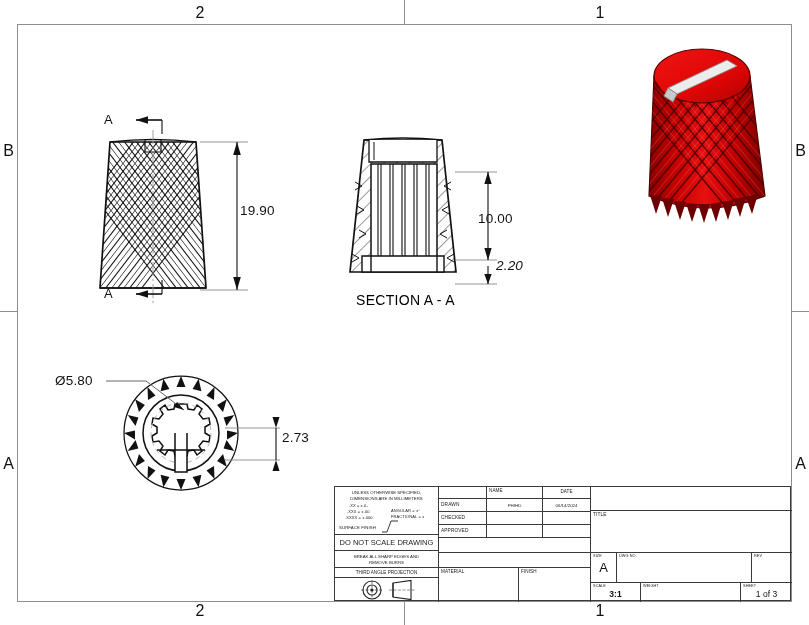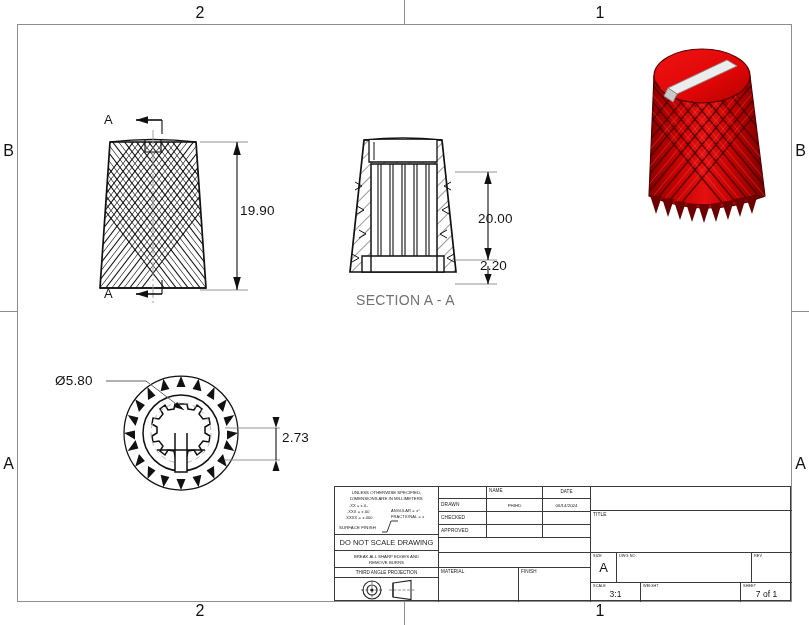--- a/index.html
+++ b/index.html
@@ -11,21 +11,21 @@
   .frame{position:absolute;left:17px;top:24px;width:775px;height:578px;
          border:1.4px solid #8e8e8e;box-sizing:border-box;}
   .zone-lbl{position:absolute;font-size:16px;color:#111;text-align:center;}
   .tick{position:absolute;background:#8e8e8e;}
 
   
   .view{position:absolute;}
   svg{display:block;overflow:visible;}
 
   .dimtxt{position:absolute;font-size:13.5px;color:#111;letter-spacing:.2px;white-space:nowrap;}
-  .seclbl{position:absolute;font-size:14px;color:#737373;white-space:nowrap;letter-spacing:.3px;}
+  .seclbl{position:absolute;font-size:14px;color:#000000;white-space:nowrap;letter-spacing:.3px;}
   .arrlbl{position:absolute;font-size:13px;color:#111;}
 
   
   .tb{position:absolute;left:334px;top:486px;width:457px;height:115px;
       box-sizing:border-box;border:1.1px solid #3a3a3a;background:#fff;}
   .tb div{box-sizing:border-box;position:absolute;border-color:#3a3a3a;}
   .cell{position:absolute;box-sizing:border-box;border-right:1px solid #3a3a3a;
         border-bottom:1px solid #3a3a3a;}
   .cap{position:absolute;left:2px;top:1px;font-size:3.6px;letter-spacing:.1px;
        color:#222;text-transform:uppercase;line-height:1.15;}
@@ -215,22 +215,22 @@
       <path d="M0,6 L42,6" stroke="#888" stroke-width="0.9" fill="none"></path>
       <path d="M0,94 L42,94" stroke="#888" stroke-width="0.9" fill="none"></path>
       <path d="M0,118 L42,118" stroke="#888" stroke-width="0.9" fill="none"></path>
       <path d="M33,6 L33,94" stroke="#111" stroke-width="1.1" fill="none"></path>
       <path d="M33,6 L29.3,18 L36.7,18 Z" fill="#111"></path>
       <path d="M33,94 L29.3,82 L36.7,82 Z" fill="#111"></path>
       <path d="M33,100 L33,118" stroke="#111" stroke-width="1.1" fill="none"></path>
       <path d="M33,118 L29.3,108 L36.7,108 Z" fill="#111"></path>
     </svg>
   </div>
-  <div class="dimtxt" style="left:478px;top:211px;">20.00</div>
-  <div class="dimtxt" style="left:480px;top:258px;">2.20</div>
+  <div class="dimtxt" style="left:478px;top:211px;">10.00</div>
+  <div class="dimtxt" style="left:496px;top:258px;font-style:italic;">2.20</div>
 
   <div class="view" style="left:115px;top:368px;">
     <svg width="132" height="130" viewBox="0 0 132 130">
 
       <g fill="none" stroke="#111" stroke-width="1.25">
         <circle cx="66" cy="65" r="57"></circle>
       </g>
       <g fill="#111">
         <path d="M66,8 L61.5,19 L70.5,19 Z"></path>
         <path d="M83.6,10.8 L77.6,21 L86.4,23.2 Z"></path>
@@ -482,25 +482,25 @@
       <div class="cap" style="font-size:3.8px;">DWG NO.</div>
       <div class="ctr" style="top:12px;font-size:7px;"></div>
     </div>
     <div class="cell" style="left:417px;top:66px;width:40px;height:30px;border-right:none;">
       <div class="cap" style="font-size:3.8px;">REV</div>
       <div class="ctr" style="top:12px;font-size:7px;"></div>
     </div>
 
     <div class="cell" style="left:256px;top:96px;width:50px;height:19px;border-bottom:none;">
       <div class="cap" style="font-size:3.8px;">SCALE</div>
-      <div class="ctr mid" style="top:6px;">3:1</div>
+      <div class="ctr mid" style="top:6px;font-weight:bold;">3:1</div>
     </div>
     <div class="cell" style="left:306px;top:96px;width:100px;height:19px;border-bottom:none;">
       <div class="cap" style="font-size:3.8px;">WEIGHT</div>
       <div class="ctr mid" style="top:6px;"></div>
     </div>
     <div class="cell" style="left:406px;top:96px;width:51px;height:19px;border-bottom:none;border-right:none;">
       <div class="cap" style="font-size:3.8px;">SHEET</div>
-      <div class="ctr mid" style="top:6px;">7 of 1</div>
+      <div class="ctr mid" style="top:6px;">1 of 3</div>
     </div>
   </div>
 
 </div>
 
 </body></html>

